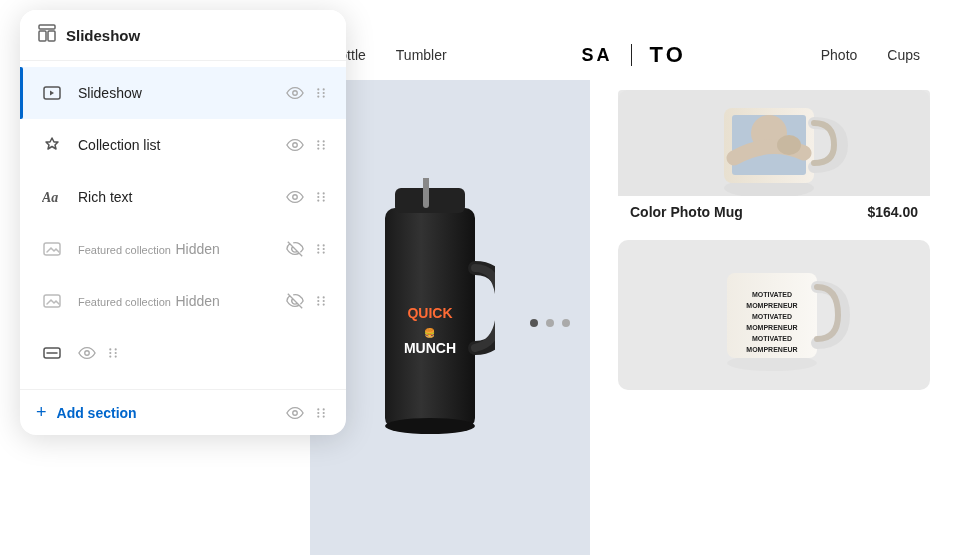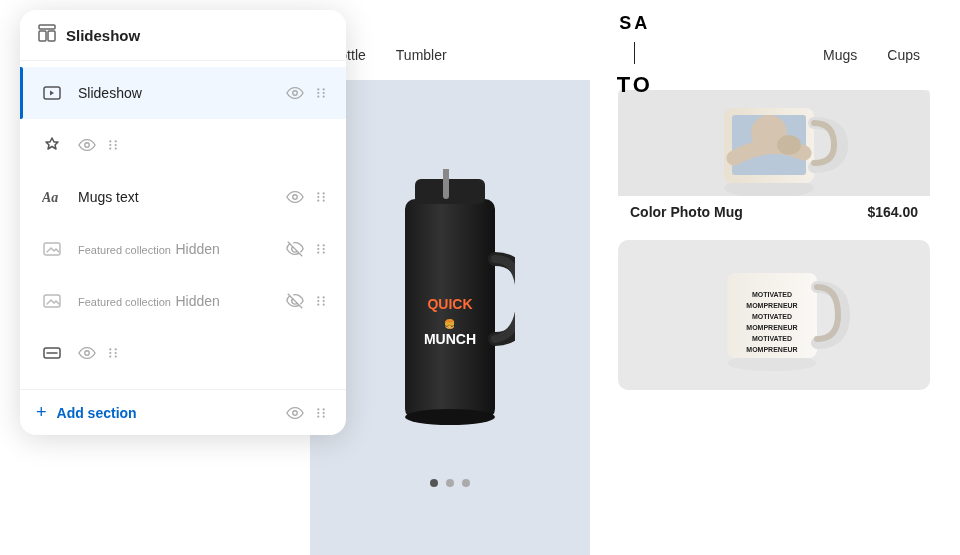--- a/index.html
+++ b/index.html
@@ -45,40 +45,39 @@
       color: #333;
       cursor: pointer;
     }
 
     .nav-logo-text {
       font-size: 16px;
       font-weight: 700;
       letter-spacing: 3px;
       display: flex;
       align-items: center;
-      gap: 8px;
-      flex-direction: column;
+      gap: 15px;
     }
 
     .nav-logo-sa { font-size: 18px; font-weight: 800; }
     .nav-logo-sep { width: 1px; height: 22px; background: #222; display: inline-block; margin: 0 3px; vertical-align: middle; }
     .nav-logo-to { font-size: 22px; font-weight: 800; }
 
     
     .hero-area {
       position: absolute;
       top: 80px;
       left: 310px;
       width: 280px;
       bottom: 0;
       background: #dde3ec;
       display: flex;
       align-items: center;
       justify-content: center;
-      flex-direction: column;
+      flex-direction: row;
     }
 
     .hero-product {
       width: 200px;
       height: 320px;
       display: flex;
       align-items: center;
       justify-content: center;
     }
 
@@ -314,21 +313,21 @@
     <span class="nav-link">Tumbler</span>
   </div>
 
   <div class="nav-logo-text">
     <span class="nav-logo-sa">SA</span>
     <span class="nav-logo-sep"></span>
     <span class="nav-logo-to">TO</span>
   </div>
 
   <div class="nav-links">
-    <span class="nav-link">Mugs</span>
+    <span class="nav-link">Photo</span>
     <span class="nav-link">Cups</span>
   </div>
 </div>
 
 <div class="hero-area">
   <div class="hero-product">
     <svg width="130" height="280" viewBox="0 0 130 280">
 
       <defs>
         <linearGradient id="tumblerGrad" x1="0" y1="0" x2="1" y2="0">
@@ -457,20 +456,23 @@
           </svg>
       </div>
     </div>
 
     <div class="sidebar-item">
       <div class="item-icon">
         <svg width="18" height="18" viewBox="0 0 18 18" fill="none">
           <path d="M9 2l2 4h4l-3 3 1 4-4-2.5L5 13l1-4L3 6h4l2-4z" stroke="#555" stroke-width="1.5" stroke-linejoin="round"></path>
         </svg>
       </div>
+      <div class="item-text">
+        <span class="item-label">Collection list</span>
+      </div>
       <div class="item-actions">
         <svg viewBox="0 0 20 20" fill="none" stroke="#aaa" stroke-width="1.5">
             <path d="M1 10s3.5-6 9-6 9 6 9 6-3.5 6-9 6-9-6-9-6z"></path>
             <circle cx="10" cy="10" r="2.5"></circle>
           </svg>
         <svg viewBox="0 0 20 20" fill="#aaa">
             <circle cx="7" cy="6" r="1.2"></circle>
             <circle cx="13" cy="6" r="1.2"></circle>
             <circle cx="7" cy="10" r="1.2"></circle>
             <circle cx="13" cy="10" r="1.2"></circle>
@@ -480,21 +482,21 @@
       </div>
     </div>
 
     <div class="sidebar-item">
       <div class="item-icon">
         <svg width="20" height="16" viewBox="0 0 20 16" fill="none">
           <text x="0" y="13" font-family="Georgia, serif" font-size="14" fill="#555" font-style="italic" font-weight="bold">Aa</text>
         </svg>
       </div>
       <div class="item-text">
-        <span class="item-label">Mugs text</span>
+        <span class="item-label">Rich text</span>
       </div>
       <div class="item-actions">
         <svg viewBox="0 0 20 20" fill="none" stroke="#aaa" stroke-width="1.5">
             <path d="M1 10s3.5-6 9-6 9 6 9 6-3.5 6-9 6-9-6-9-6z"></path>
             <circle cx="10" cy="10" r="2.5"></circle>
           </svg>
         <svg viewBox="0 0 20 20" fill="#aaa">
             <circle cx="7" cy="6" r="1.2"></circle>
             <circle cx="13" cy="6" r="1.2"></circle>
             <circle cx="7" cy="10" r="1.2"></circle>

